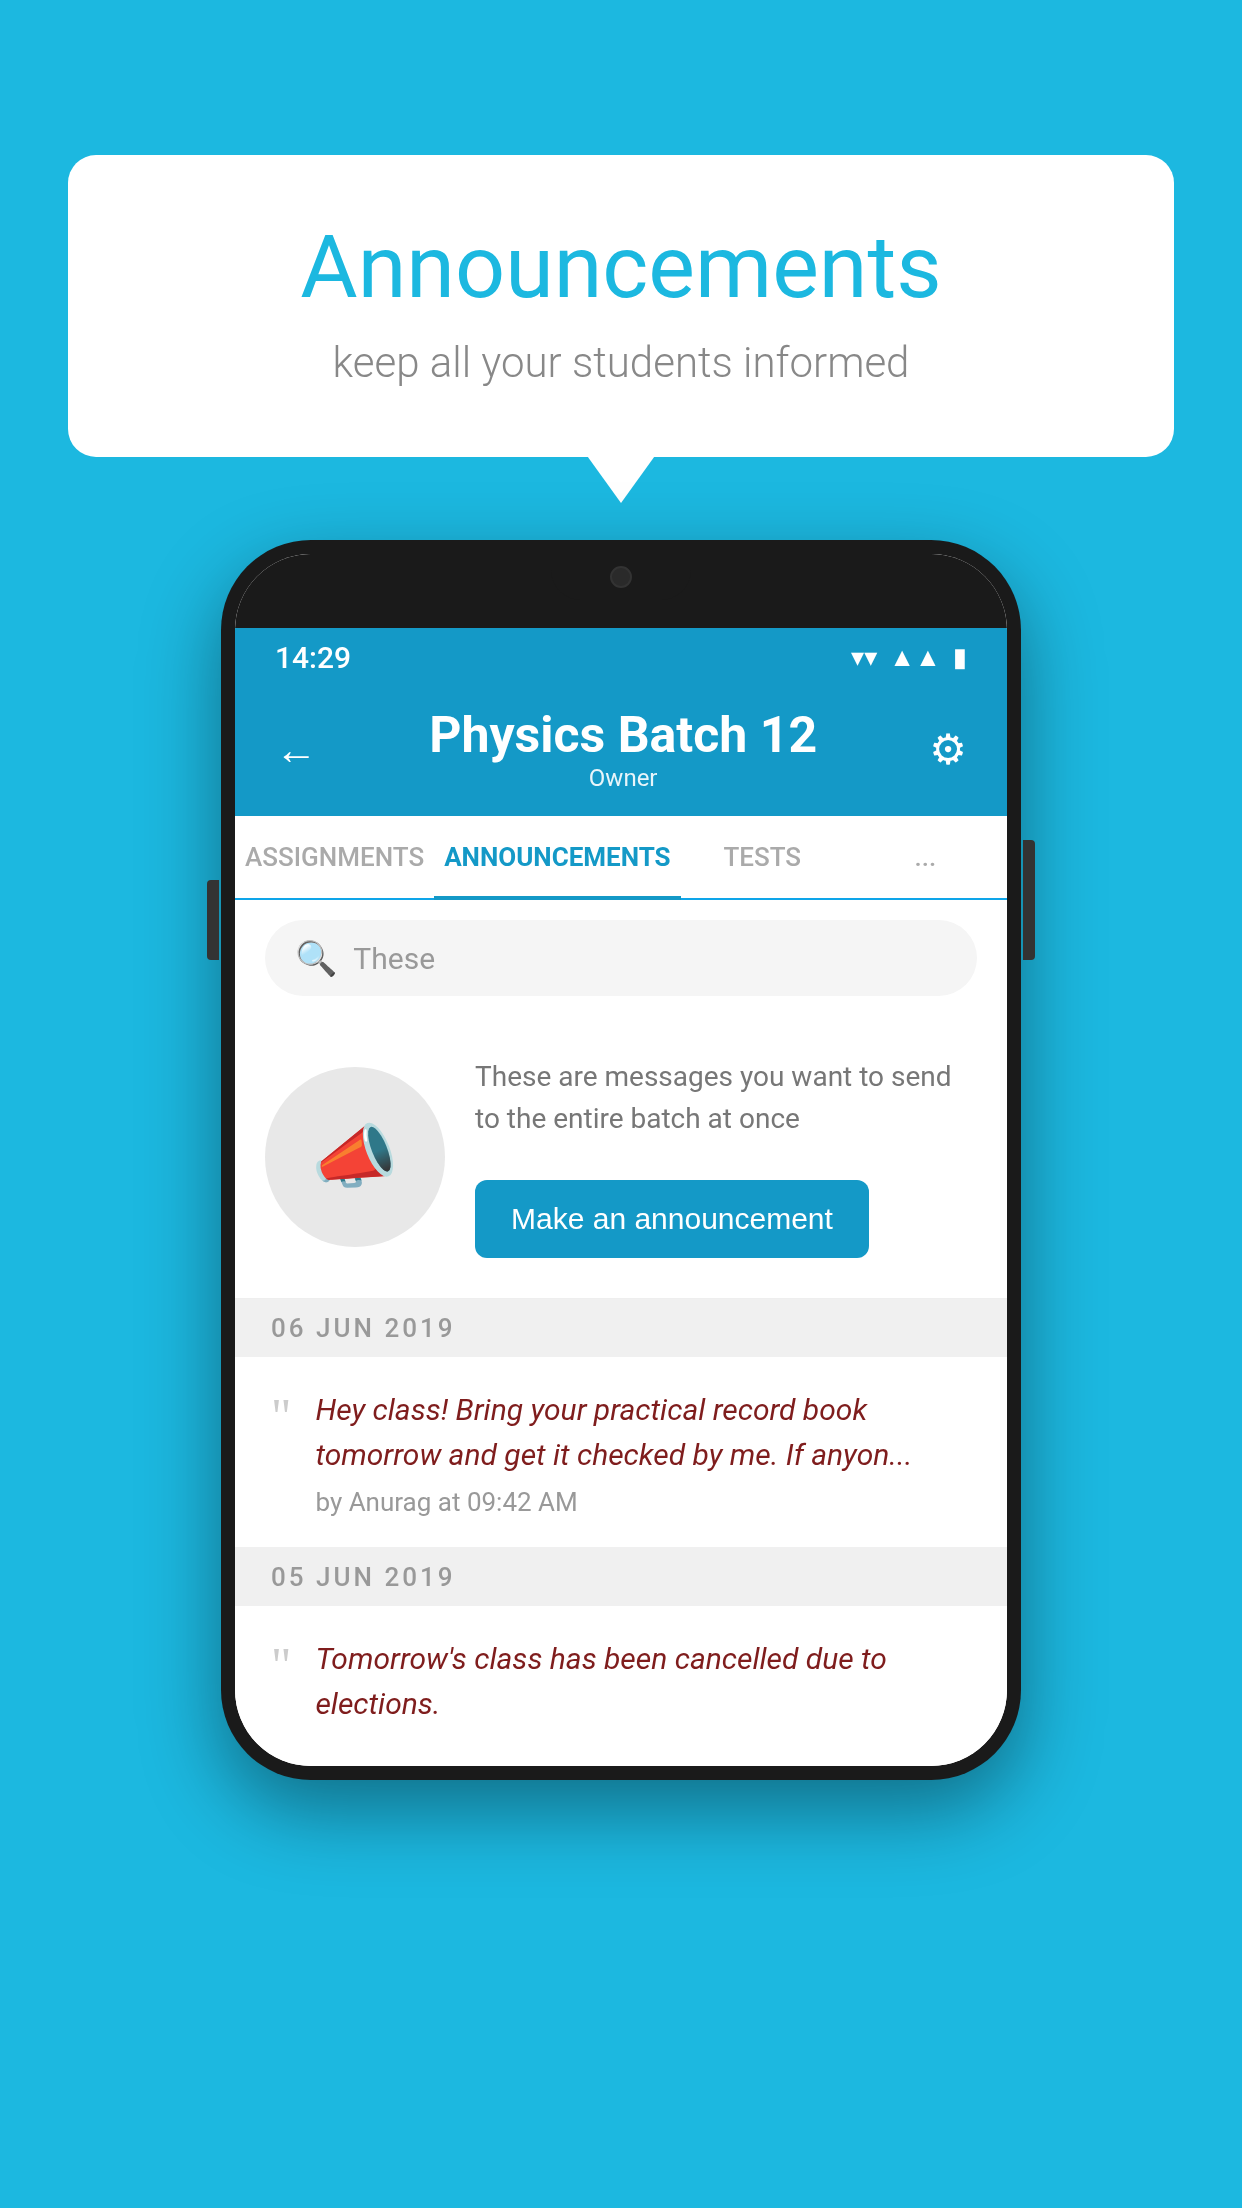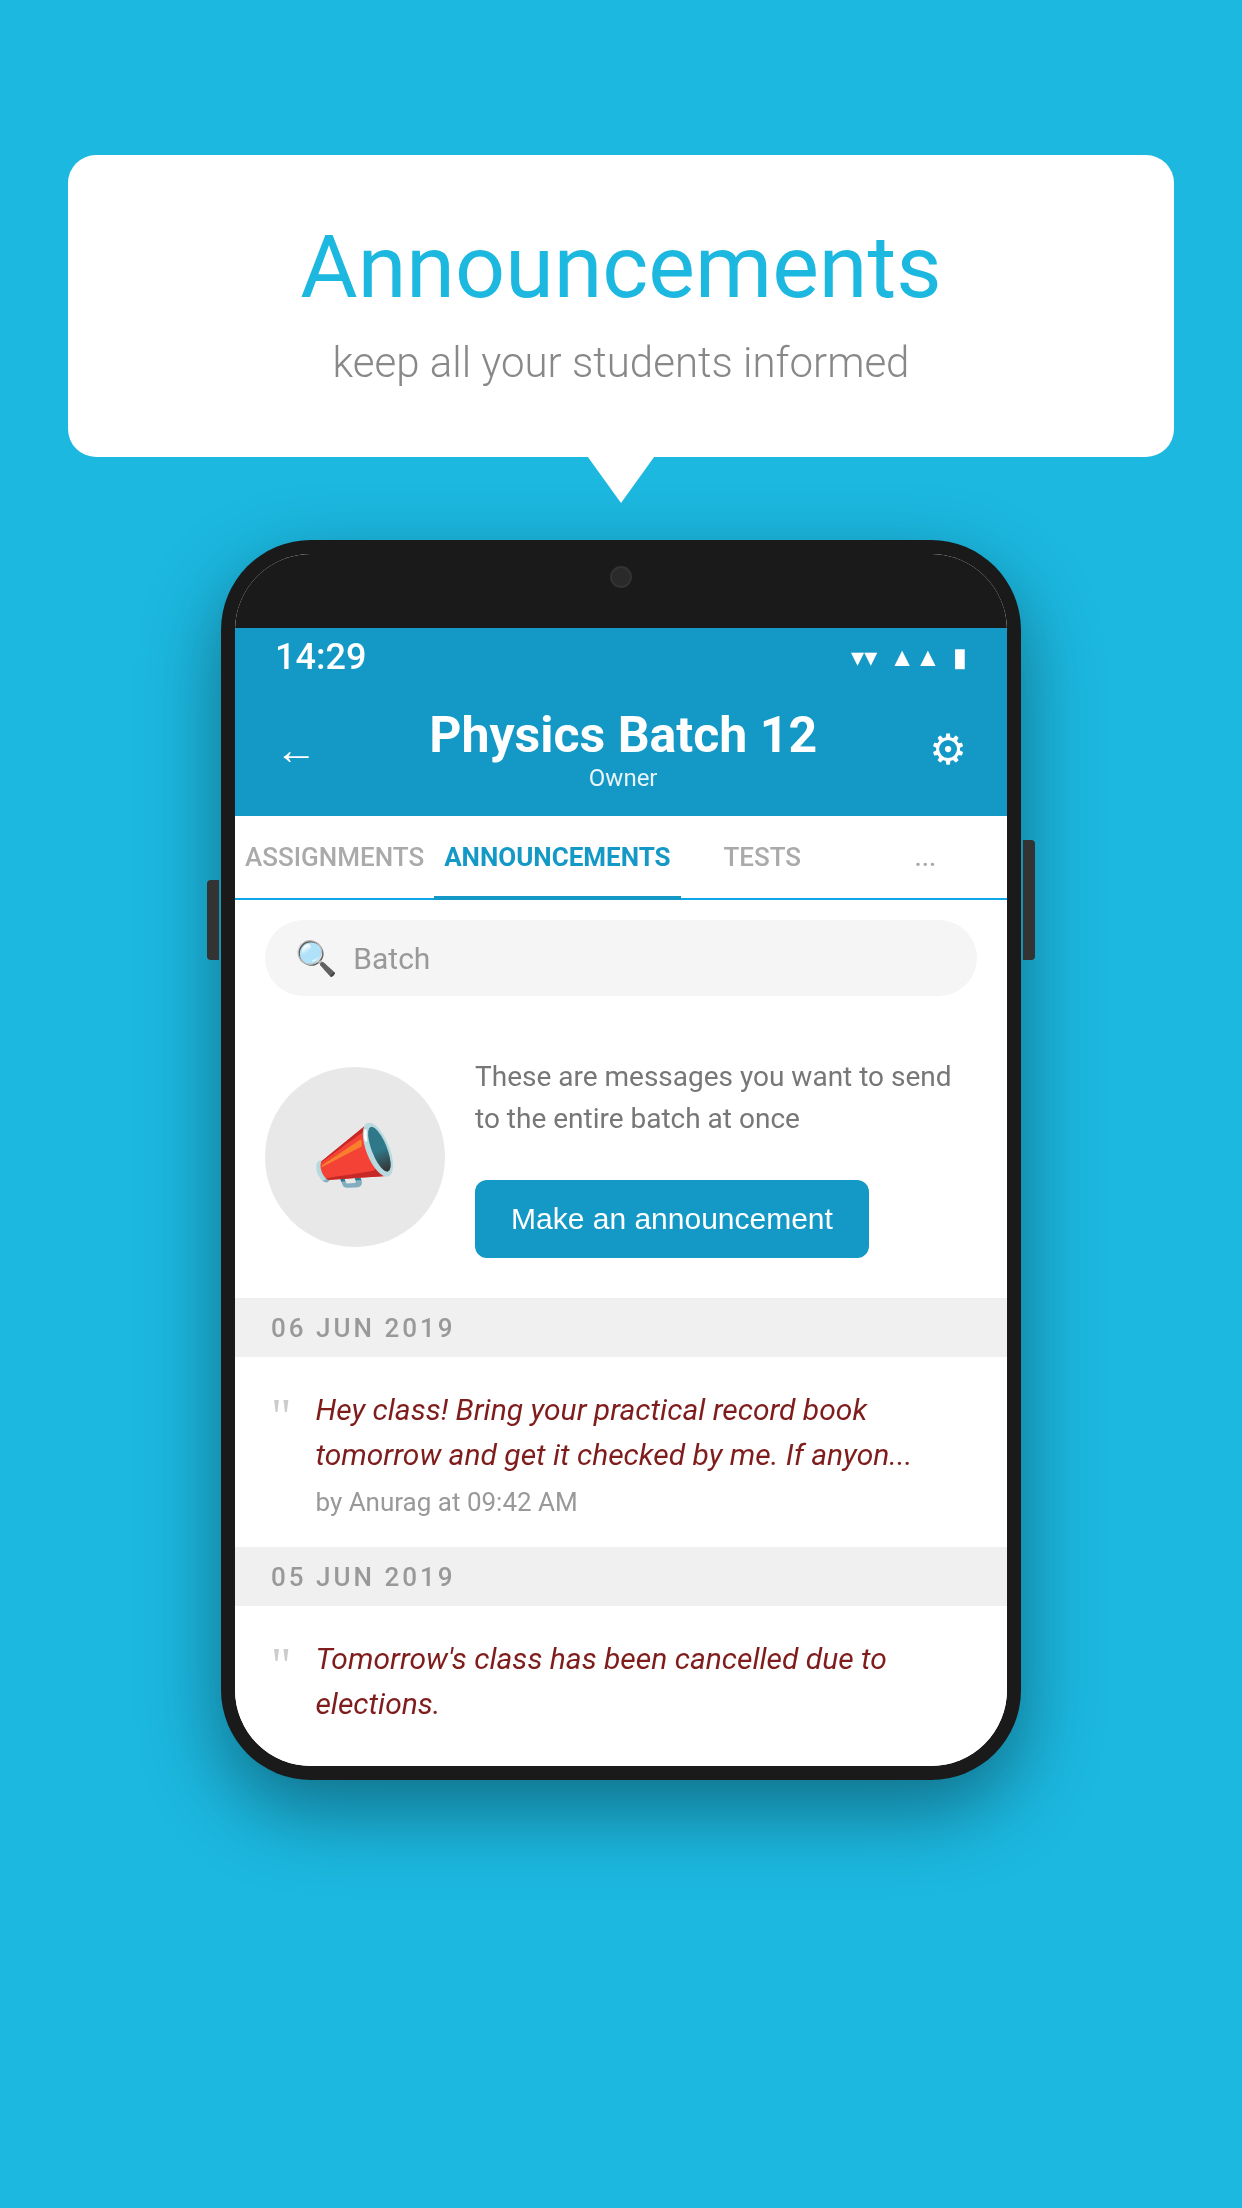--- a/index.html
+++ b/index.html
@@ -137,21 +137,21 @@
     .status-bar {
       background: #1499c7;
       height: 58px;
       display: flex;
       align-items: center;
       justify-content: space-between;
       padding: 0 40px;
     }
     .status-time {
       color: white;
-      font-size: 36px;
+      font-size: 30px;
       font-weight: 500;
     }
     .status-icons {
       display: flex;
       align-items: center;
       gap: 12px;
     }
     .status-icon {
       color: white;
       font-size: 26px;
@@ -382,21 +382,21 @@
           <span>TESTS</span>
         </div>
         <div class="tab-item">
           <span>...</span>
         </div>
       </div>
 
       <div class="search-container">
         <div class="search-bar">
           <span class="search-icon-wrap">🔍</span>
-          <span class="search-placeholder">Batch</span>
+          <span class="search-placeholder">These</span>
         </div>
       </div>
 
       <div class="promo-section">
         <div class="promo-icon-circle">
           <span class="promo-icon">📣</span>
         </div>
         <div class="promo-right">
           <div class="promo-text">These are messages you want to send to the entire batch at once</div>
           <button class="promo-button">Make an announcement</button>

